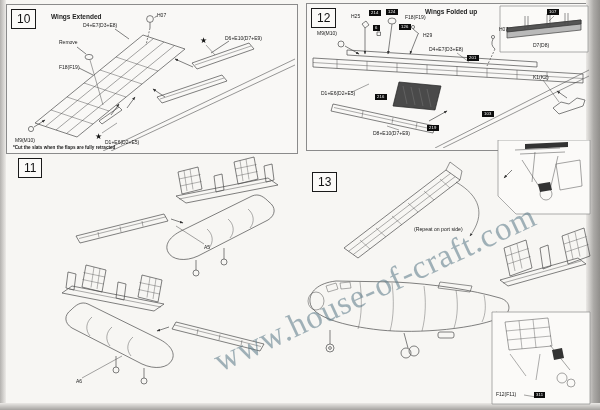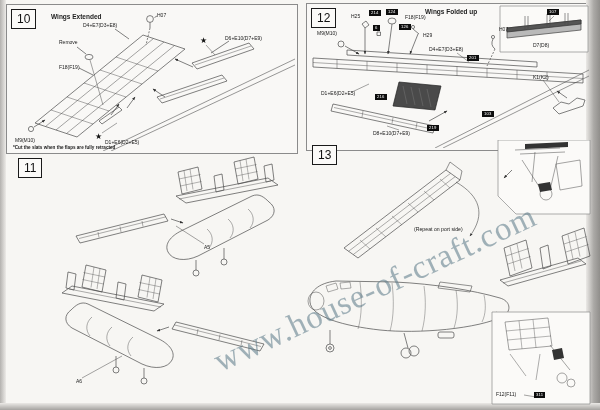--- a/index.html
+++ b/index.html
@@ -257,21 +257,21 @@
       <rect x="192" y="172" width="98" height="92" fill="#fbfaf8" stroke="#8b8b8b"></rect>
       <path d="M205,182 L248,178 L252,206 L209,210 Z" stroke-width="0.5"></path>
       <path d="M219,180.8 L222,208.8 M233,179.6 L236,207.6 M206,191 L249.5,187 M207.5,200 L251,196" stroke-width="0.4"></path>
       <path d="M250,205 L270,230" stroke-width="0.5"></path>
       <circle cx="262" cy="238" r="5" stroke-width="0.5"></circle>
       <circle cx="271" cy="243" r="4" stroke-width="0.5"></circle>
       <path d="M252,210 L262,208 L264,218 L254,220 Z" fill="#333" stroke="none"></path>
       <path d="M210,214 L226,236 M240,214 L236,240" stroke-width="0.45"></path>
       <path d="M224,255 L236,257" stroke-width="0.5"></path>
     </svg>
-    <div class="stepbox" style="left:12px;top:5px">13</div>
+    <div class="stepbox" style="left:12px;top:32px">13</div>
     <span class="note" style="left:114px;top:86px">(Repeat on port side)</span>
     <span class="label" style="left:196px;top:251px">F12(F11)</span>
     <span class="badge" style="left:234px;top:252px">311</span>
   </div>
 
   <div class="watermark">www.house-of-craft.com</div>
 
   <div class="edge edge-left"></div>
   <div class="edge edge-right"></div>
   <div class="edge edge-bottom"></div>

